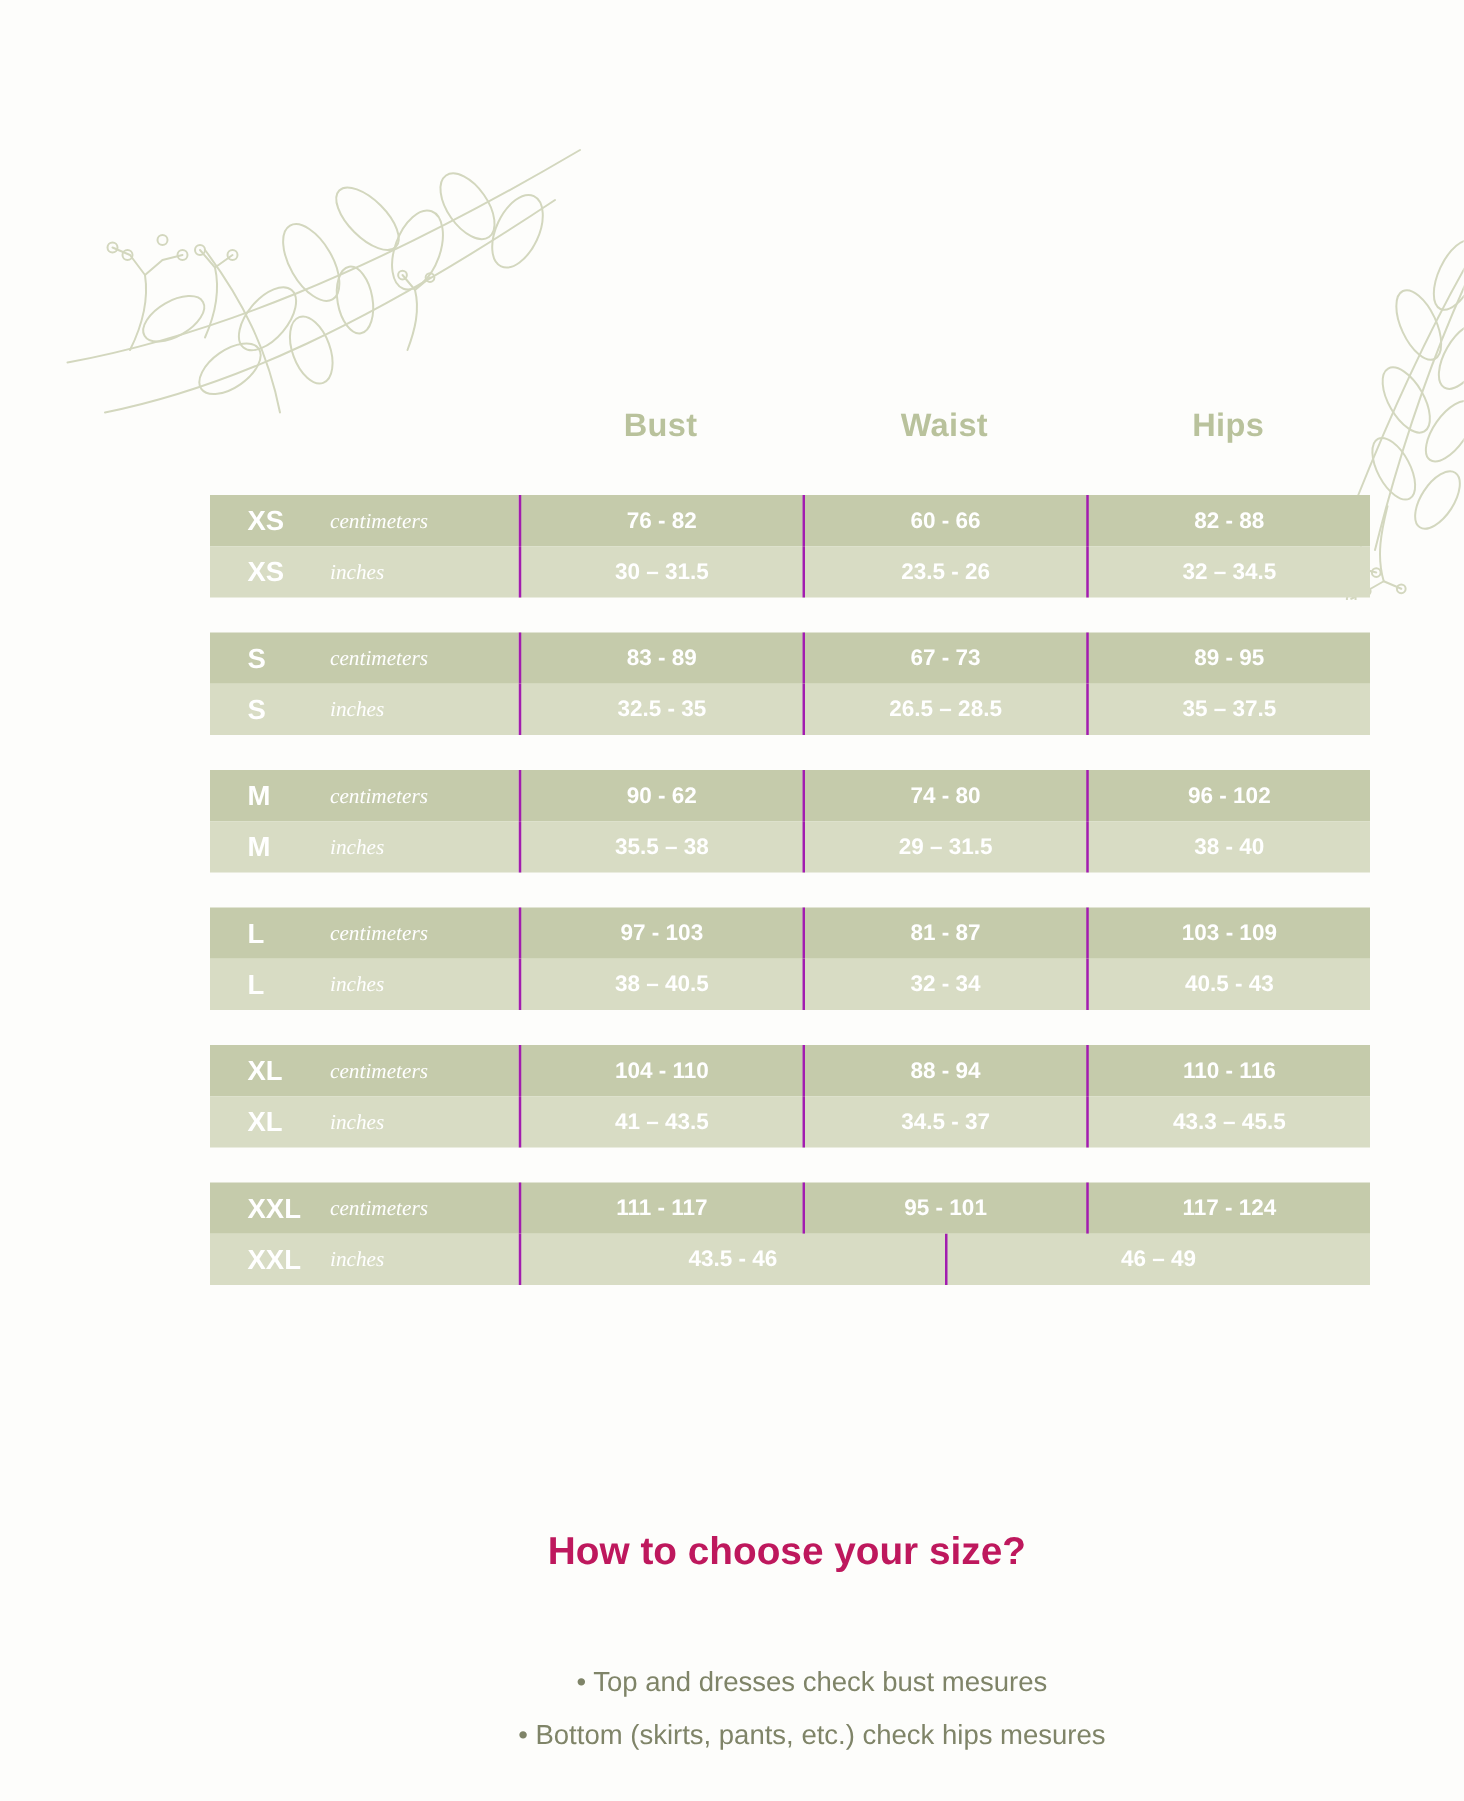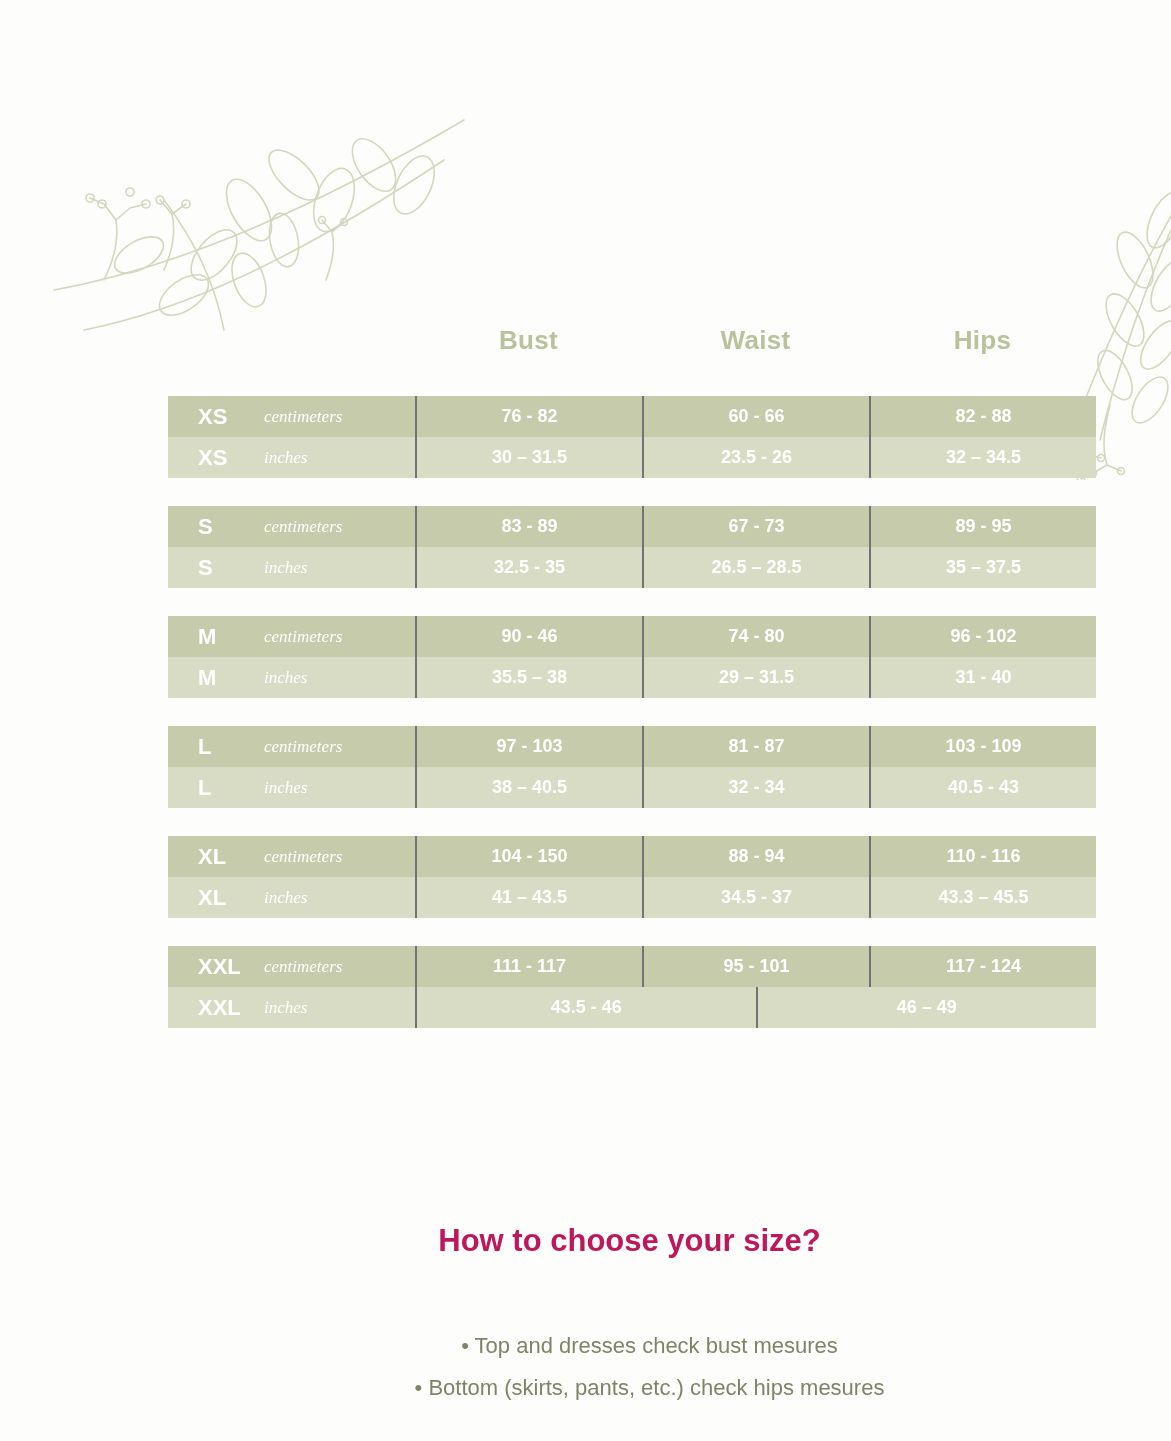--- a/index.html
+++ b/index.html
@@ -89,21 +89,21 @@
   }
   .cell.label .unit {
     font-family: "Liberation Serif", serif;
     font-style: italic;
     font-weight: normal;
     font-size: 17px;
     color: #ffffff;
   }
   .cell.val {
     flex: 1;
-    border-left: 2px solid #737373;
+    border-left: 2px solid #a21caf;
   }
 
   
   .how-title {
     position: absolute;
     left: 0;
     top: 1223px;
     width: 1171px;
     text-align: center;
     font-size: 31px;
@@ -228,32 +228,32 @@
         <div class="cell val">35 – 37.5</div>
       </div>
     </div>
 
     <div class="size-group">
       <div class="size-row dark">
         <div class="cell label">
           <span class="sz">M</span>
           <span class="unit">centimeters</span>
         </div>
-        <div class="cell val">90 - 46</div>
+        <div class="cell val">90 - 62</div>
         <div class="cell val">74 - 80</div>
         <div class="cell val">96 - 102</div>
       </div>
       <div class="size-row light">
         <div class="cell label">
           <span class="sz">M</span>
           <span class="unit">inches</span>
         </div>
         <div class="cell val">35.5 – 38</div>
         <div class="cell val">29 – 31.5</div>
-        <div class="cell val">31 - 40</div>
+        <div class="cell val">38 - 40</div>
       </div>
     </div>
 
     <div class="size-group">
       <div class="size-row dark">
         <div class="cell label">
           <span class="sz">L</span>
           <span class="unit">centimeters</span>
         </div>
         <div class="cell val">97 - 103</div>
@@ -270,21 +270,21 @@
         <div class="cell val">40.5 - 43</div>
       </div>
     </div>
 
     <div class="size-group">
       <div class="size-row dark">
         <div class="cell label">
           <span class="sz">XL</span>
           <span class="unit">centimeters</span>
         </div>
-        <div class="cell val">104 - 150</div>
+        <div class="cell val">104 - 110</div>
         <div class="cell val">88 - 94</div>
         <div class="cell val">110 - 116</div>
       </div>
       <div class="size-row light">
         <div class="cell label">
           <span class="sz">XL</span>
           <span class="unit">inches</span>
         </div>
         <div class="cell val">41 – 43.5</div>
         <div class="cell val">34.5 - 37</div>

